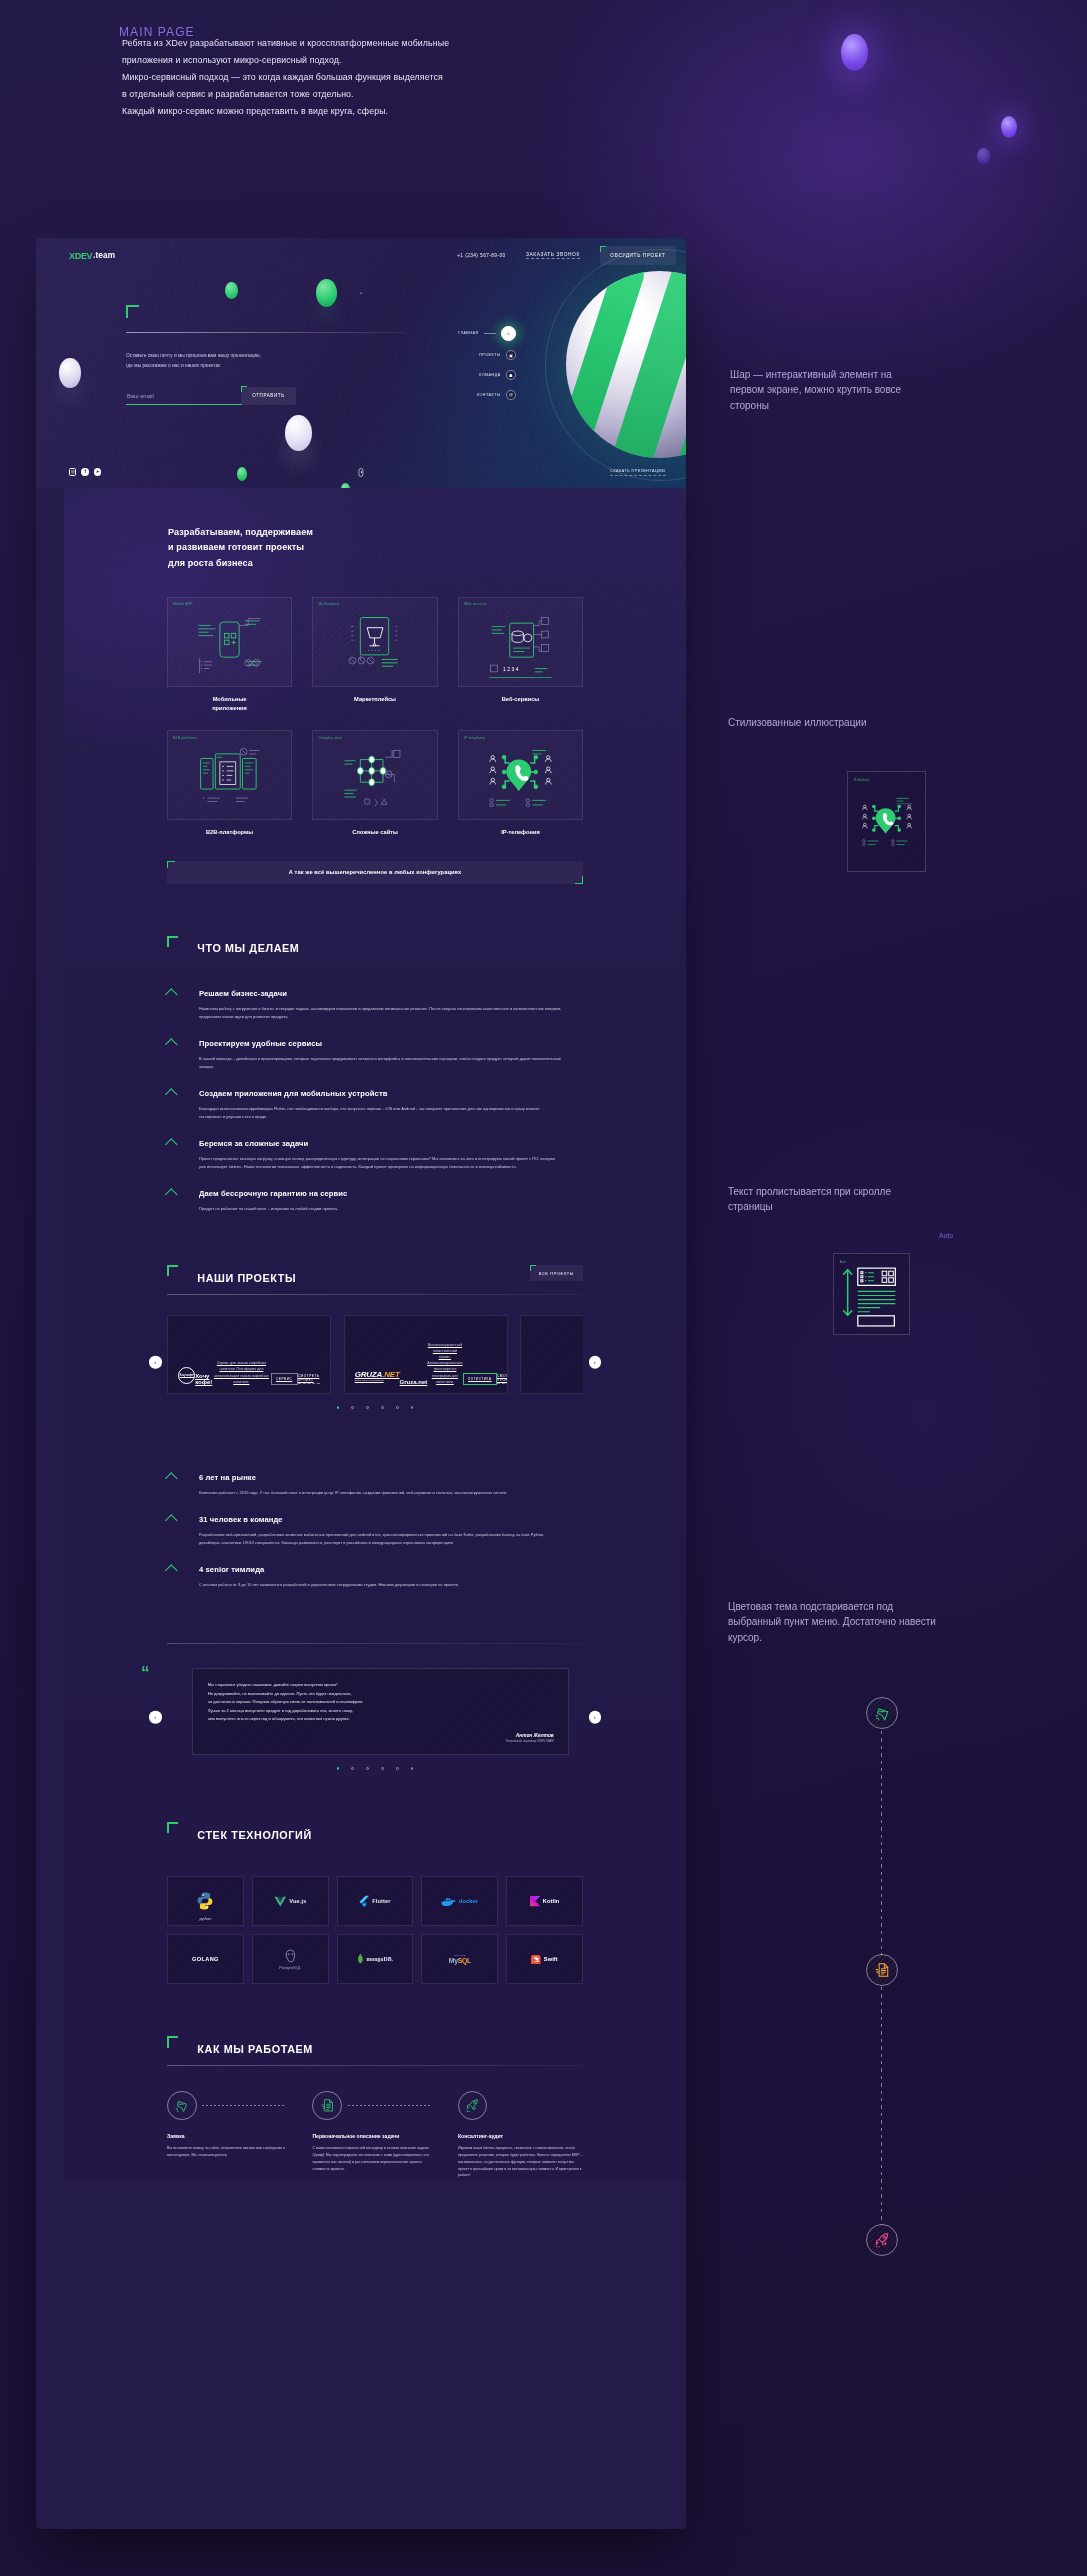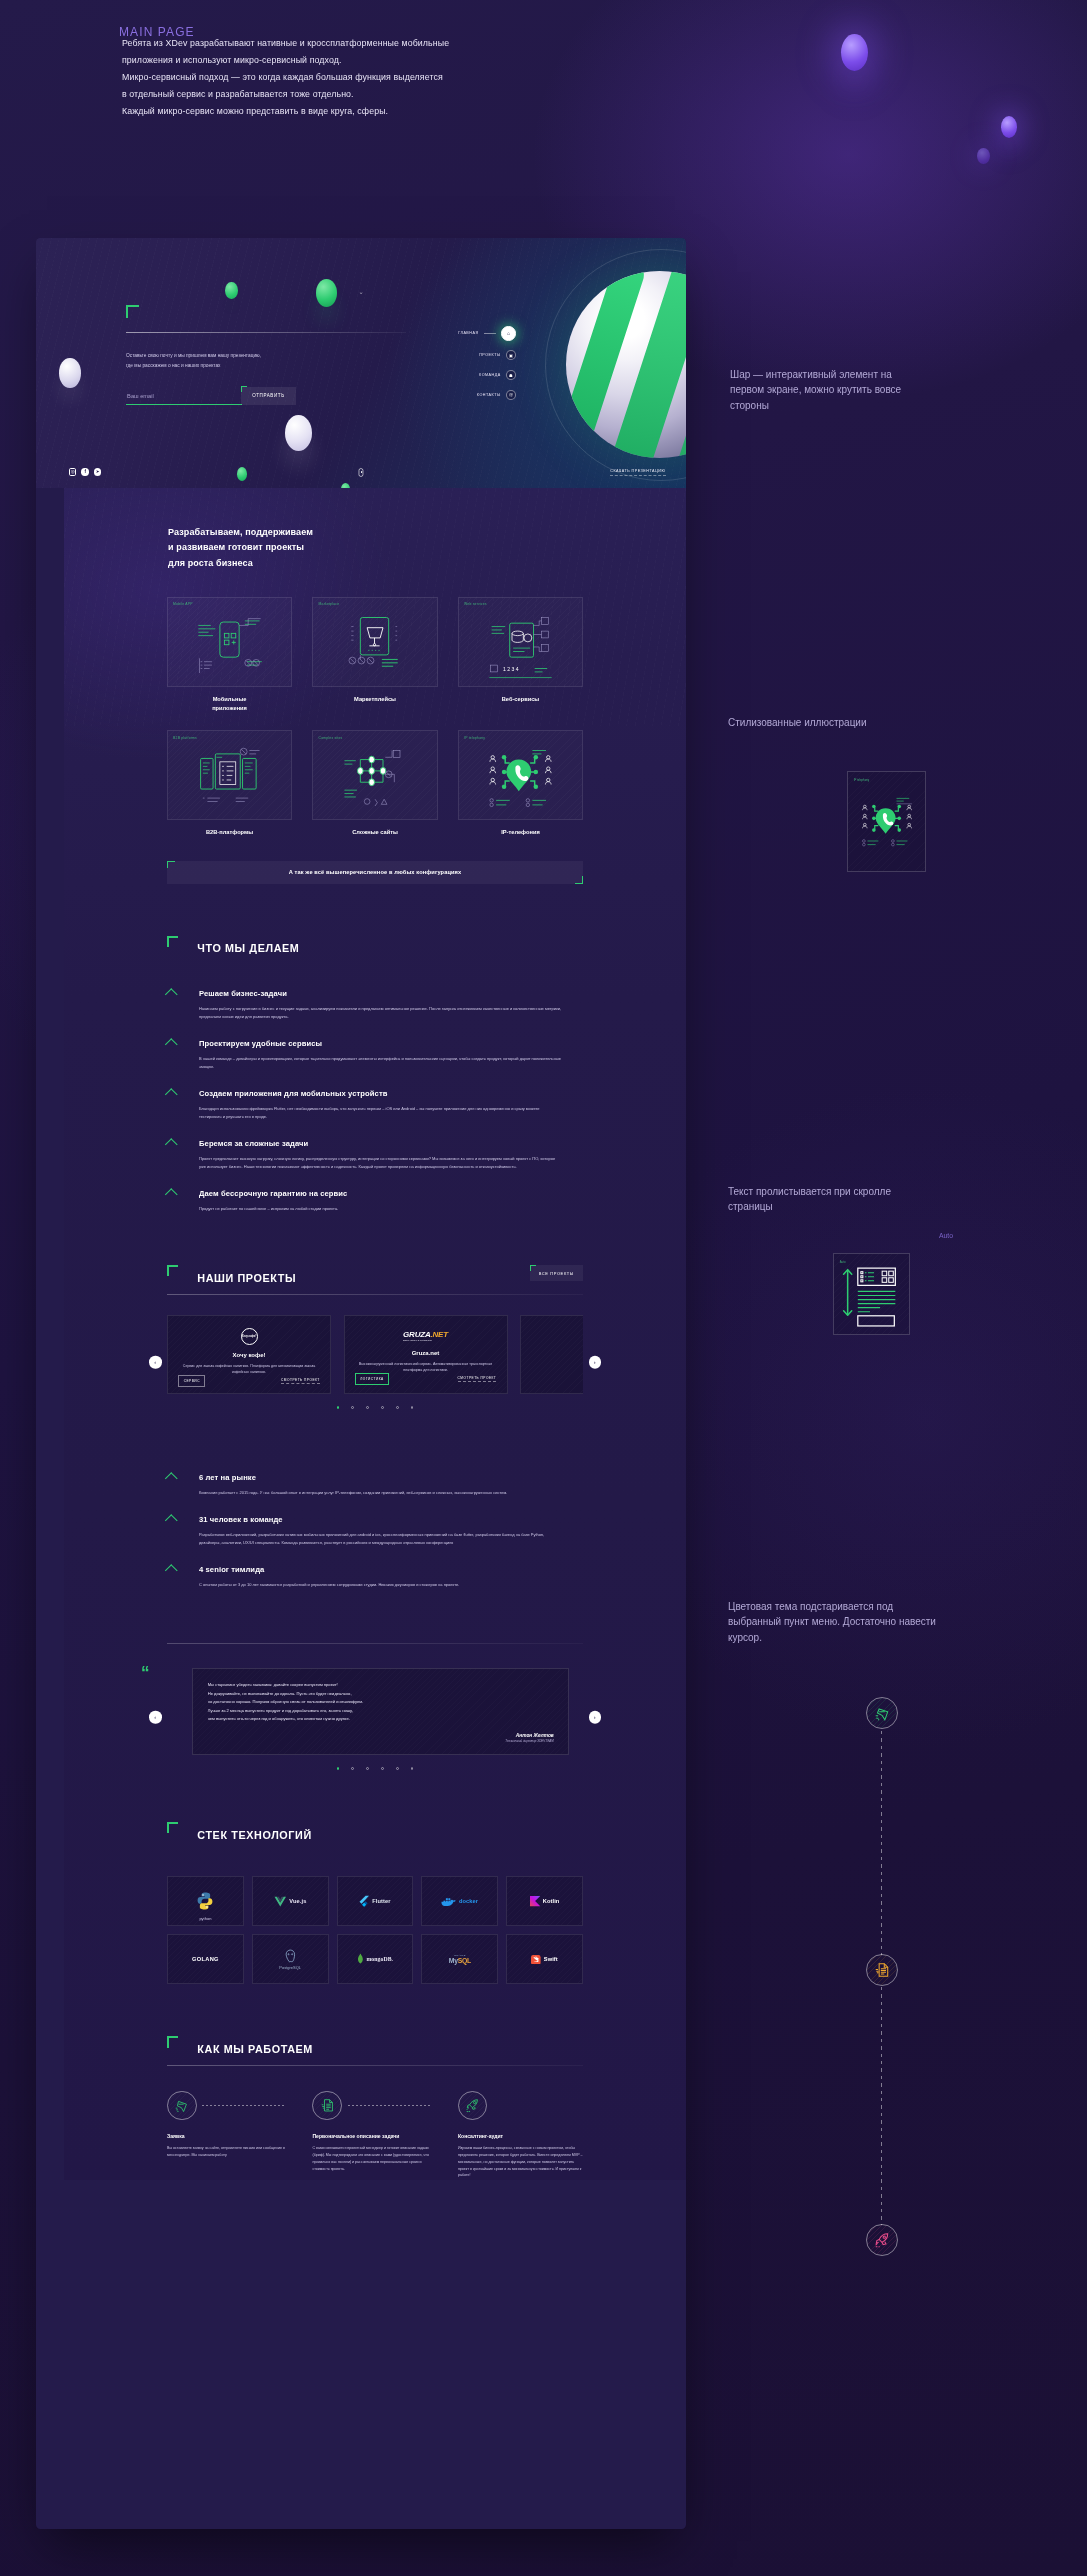--- a/index.html
+++ b/index.html
@@ -228,21 +228,21 @@
   .feat h3 { font-size: 7.6px; font-weight: 800; line-height: 11.3px; letter-spacing: 0.1px; }
   .feat p { margin-top: 5.7px; font-size: 4px; line-height: 8px; color: #cfc9e8; max-width: 363px; }
 
   
   .proj-wrap { margin-top: 20.4px; position: relative; }
   .proj-row { display: flex; gap: 12.5px; overflow: hidden; }
   .pcard {
     position: relative; flex: 0 0 164px; height: 79px; padding: 10.2px 10.2px 8px;
     border: 0.6px solid rgba(255,255,255,.10); overflow: hidden;
     background: rgba(15,10,38,.45);
-    display: flex; flex-direction: column; align-items: center;
+    display: flex; flex-direction: row; align-items: flex-end; text-decoration: underline;
   }
   .pcard::before { content:""; position:absolute; inset:0; opacity:.4; background: repeating-linear-gradient(135deg, rgba(255,255,255,.05) 0 0.6px, transparent 0.6px 4px); }
   .plogo { position: relative; height: 19px; display:flex; align-items:center; justify-content:center; margin-top: 1.7px; }
   .plogo-coffee { width: 17px; height: 17px; border-radius: 50%; border: 0.8px solid #fff; display:flex; align-items:center; justify-content:center; font-size:2.6px; line-height:3.1px; text-align:center; font-style: italic; font-weight:700; }
   .plogo-gruza { font-size: 8px; font-weight: 800; font-style: italic; letter-spacing: -0.2px; }
   .plogo-gruza .y { color: #f0a82e; }
   .plogo-gruza small { display:block; font-size: 2.3px; font-weight:400; font-style:italic; letter-spacing:0.1px; margin-top:0.6px; color:#e9e6f5;}
   .pname { position: relative; margin-top: 6.8px; font-size: 6px; font-weight: 800; }
   .pdesc { position: relative; margin-top: 5.1px; font-size: 3.6px; line-height: 6.2px; color: #cfc9e8; text-align: center; }
   .pfoot { position: relative; margin-top: auto; width: 100%; display: flex; align-items: center; justify-content: space-between; }
@@ -377,20 +377,31 @@
 <div class="mock">
 
   <section class="hero">
     <div class="ball-ring"></div>
     <div class="bigball">
       <div class="stripe s1"></div>
         <div class="stripe s2"></div>
         <div class="stripe s3"></div>
     </div>
 
+    <div class="topbar">
+      <div class="logo">
+        <span class="lg">XDEV</span>
+        <span class="team">.team</span>
+      </div>
+      <div class="topnav">
+        <span class="tn-phone">+1 (234) 567-89-00</span>
+        <span class="tn-call">ЗАКАЗАТЬ ЗВОНОК</span>
+        <button class="btn-ghost">ОБСУДИТЬ ПРОЕКТ</button>
+      </div>
+    </div>
 
     <div class="sph g1"></div>
     <div class="sph g2"></div>
     <div class="sph w1"></div>
     <div class="sph w2"></div>
     <div class="sph g3"></div>
     <div class="sph g4"></div>
 
     <div class="hero-inner">
       <div class="h-corner"></div>

